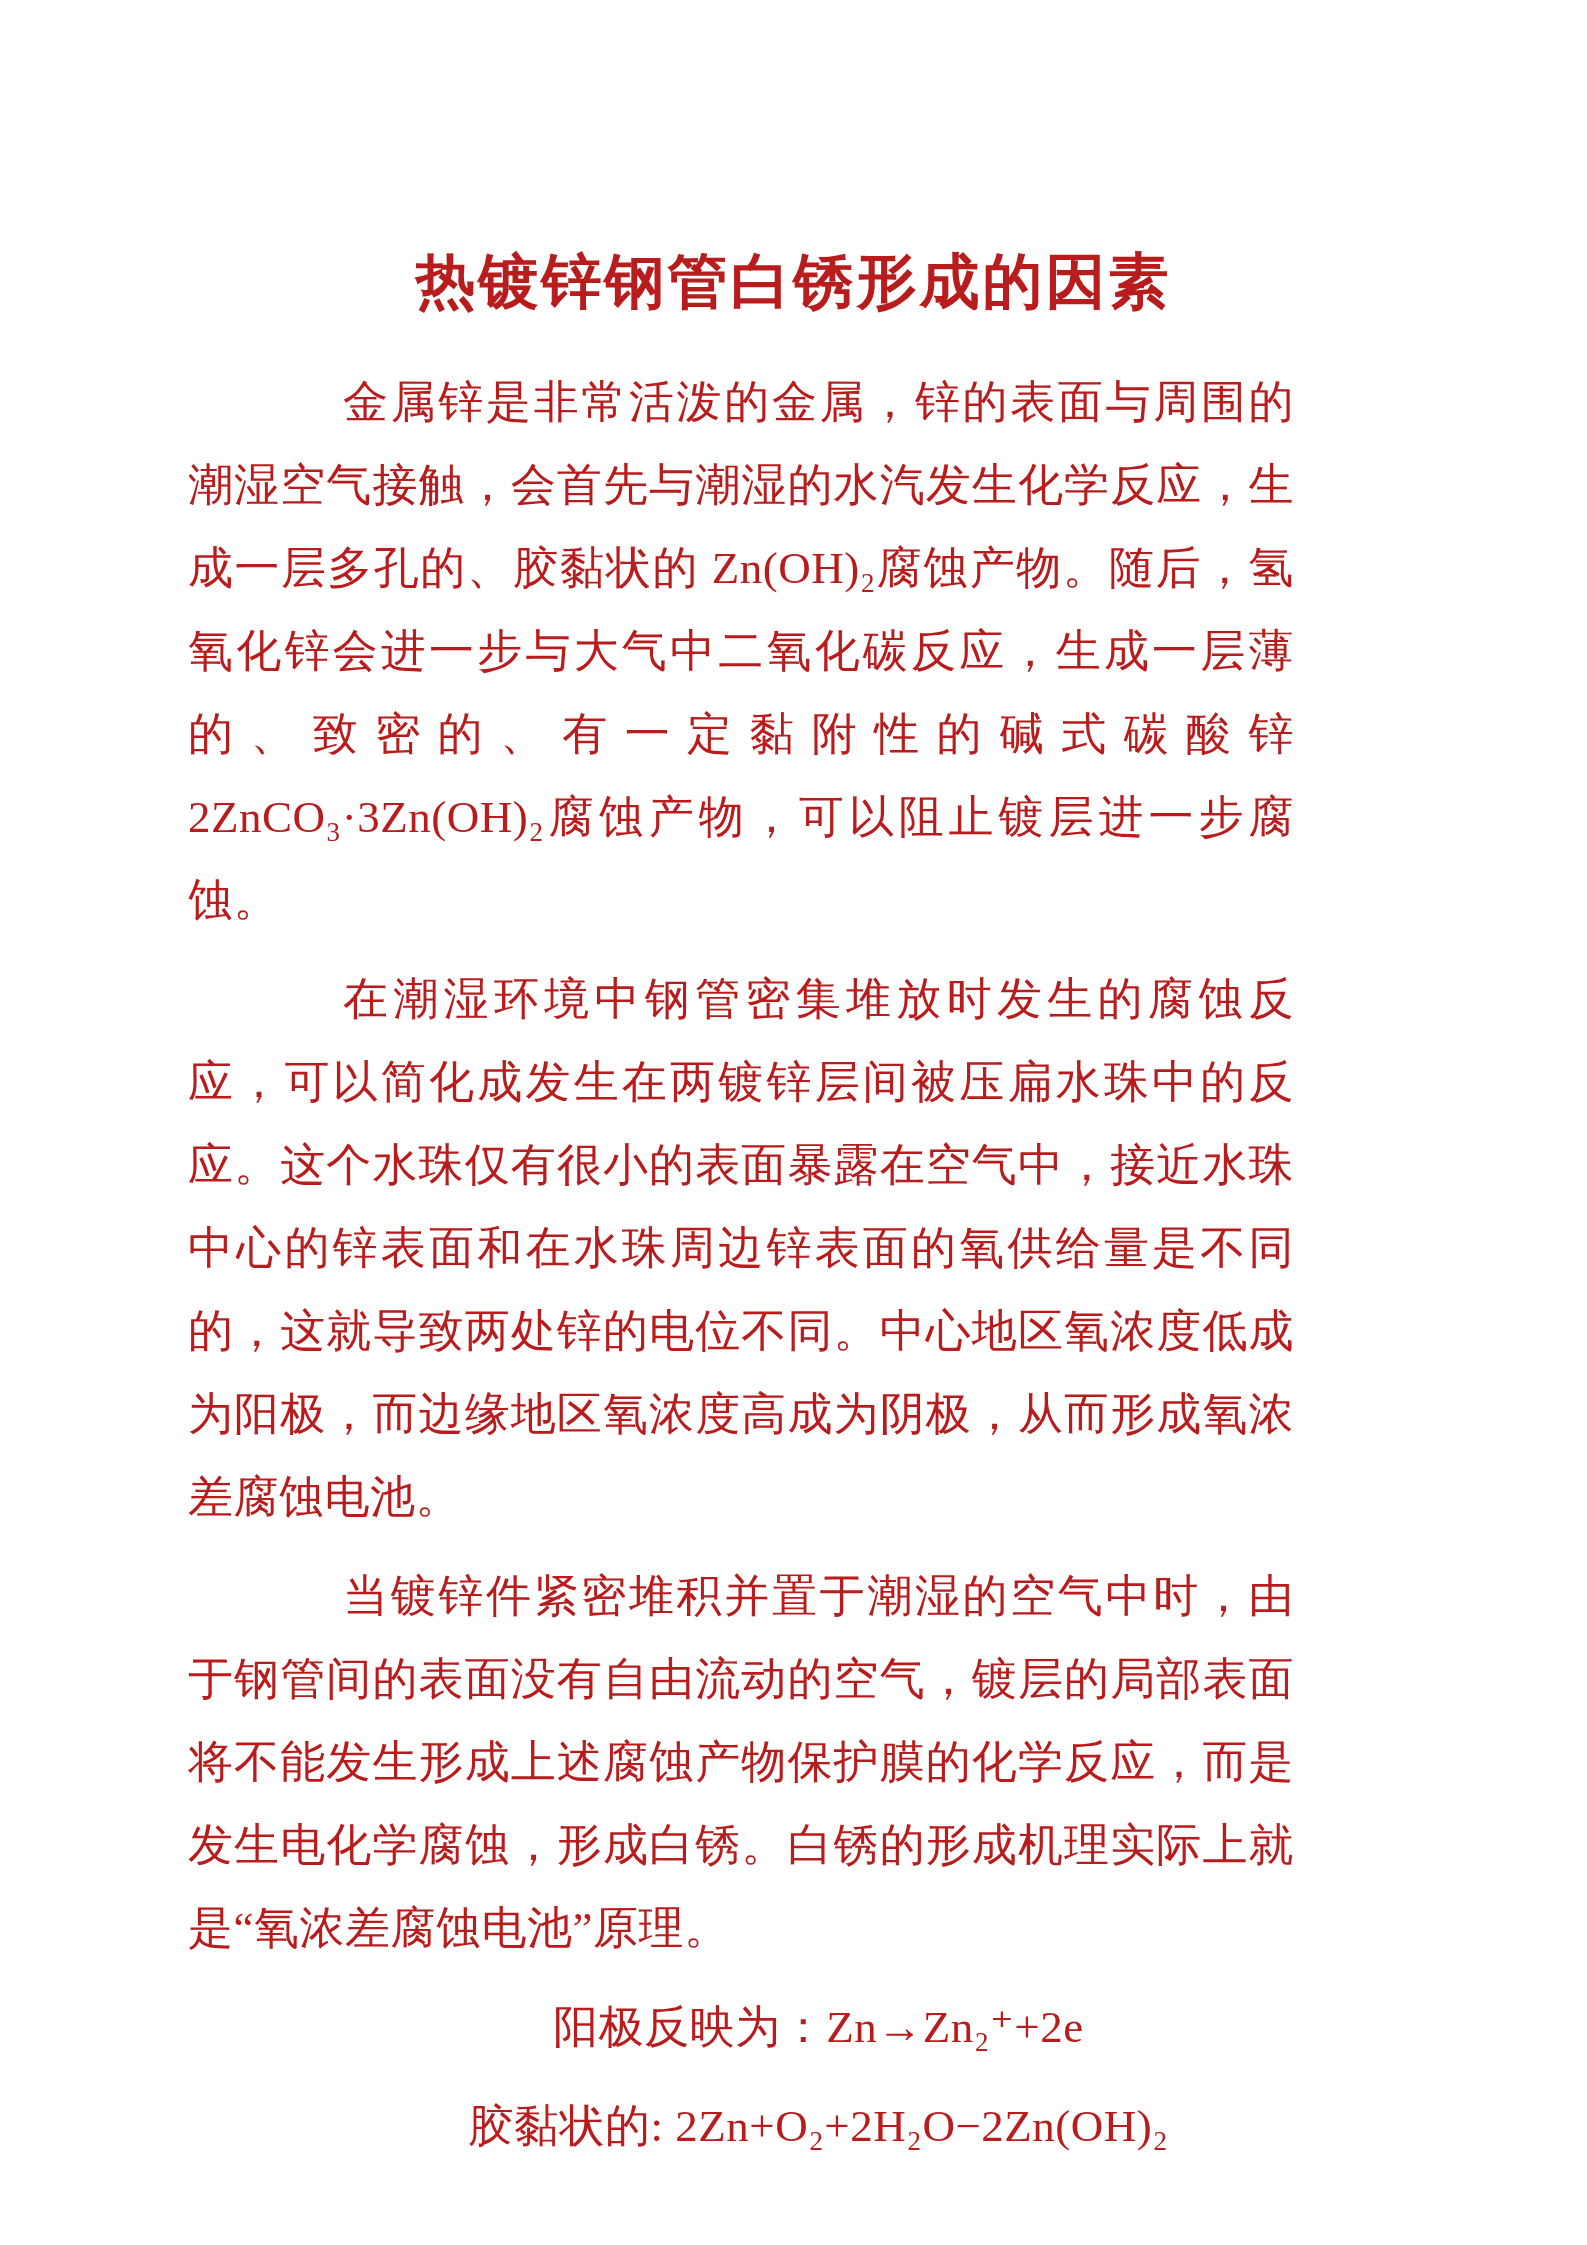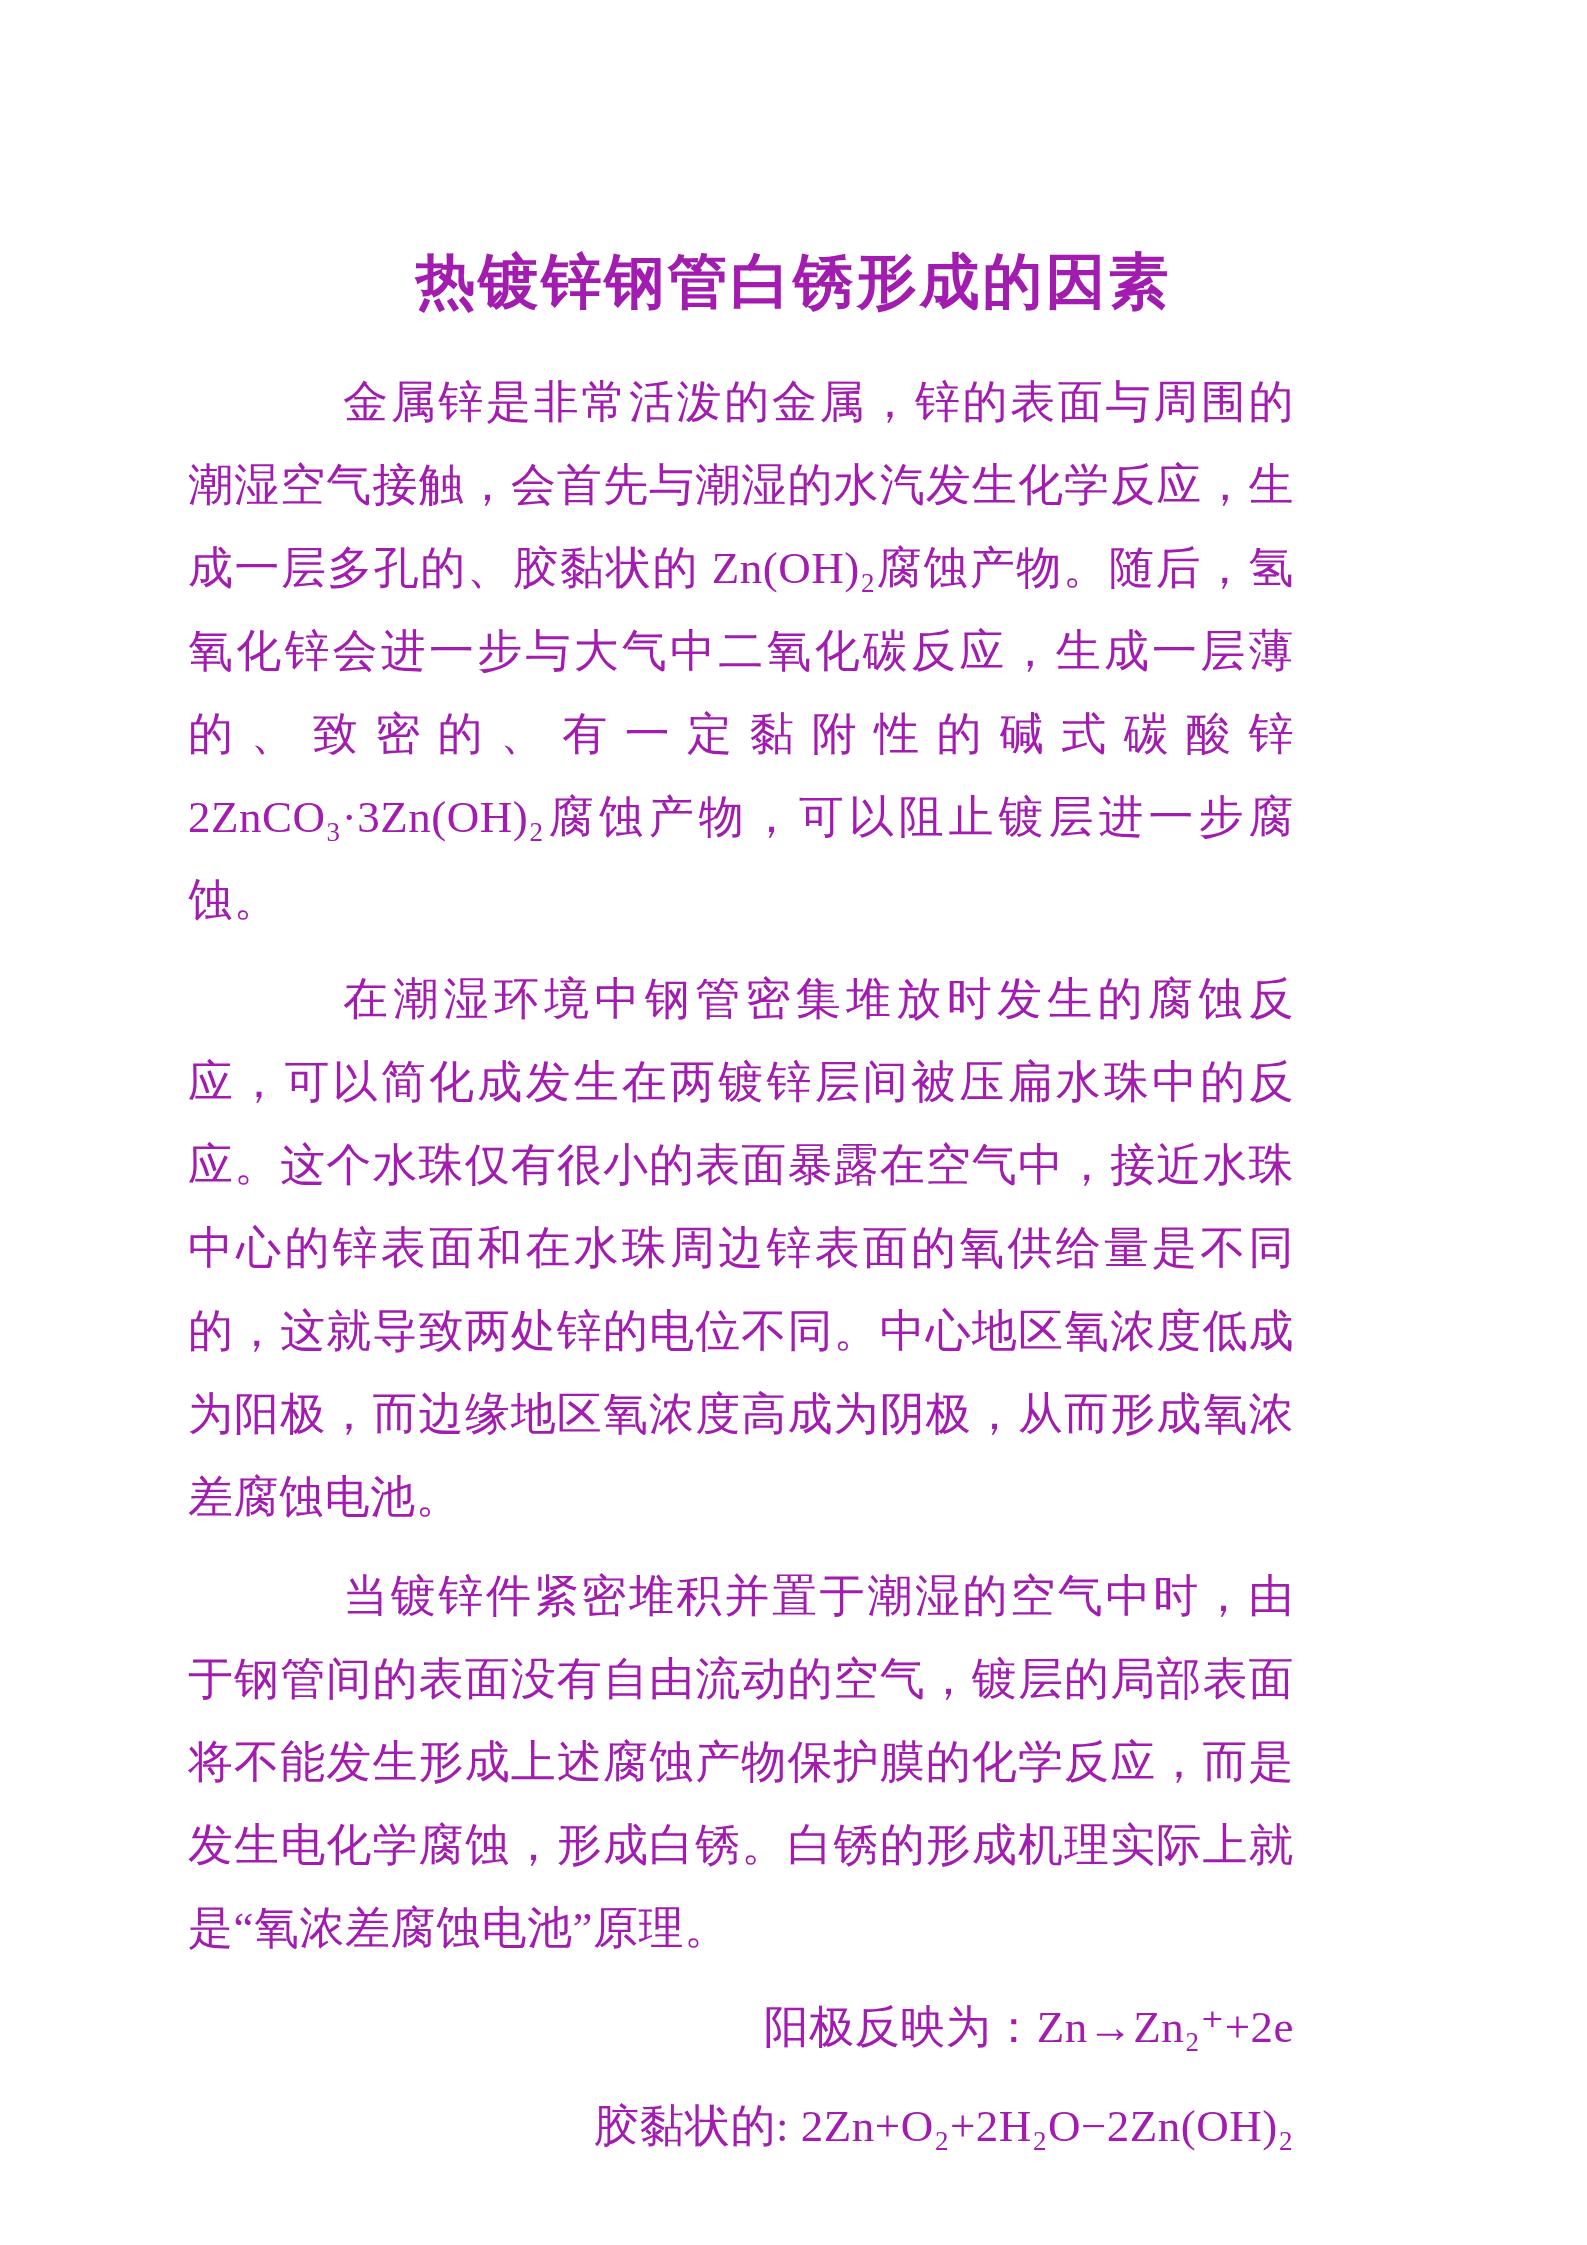--- a/index.html
+++ b/index.html
@@ -5,21 +5,21 @@
   html, body {
     margin: 0;
     padding: 0;
     background: #ffffff;
   }
   .page {
     position: relative;
     width: 1587px;
     height: 2215px;
     background: #ffffff;
-    color: #a21caf;
+    color: #b91c1c;
     overflow: hidden;
     font-family: "Liberation Serif", "DejaVu Serif", serif;
   }
   .doc-title {
     margin: 0;
     padding-top: 247px;
     height: 70px;
     line-height: 70px;
     text-align: center;
     font-size: 60px;
@@ -34,21 +34,21 @@
     letter-spacing: 0.5px;
     text-align: justify;
     text-justify: inter-ideograph;
   }
   .para {
     margin: 16px;
     padding: 0;
     text-indent: 155px; 
   }
   .equation {
-    text-align: right;
+    text-align: center;
   }
 </style>
 </head>
 <body>
 
 <div class="page">
 
   <h1 class="doc-title">热镀锌钢管白锈形成的因素</h1>
 
   <div class="doc-body">

